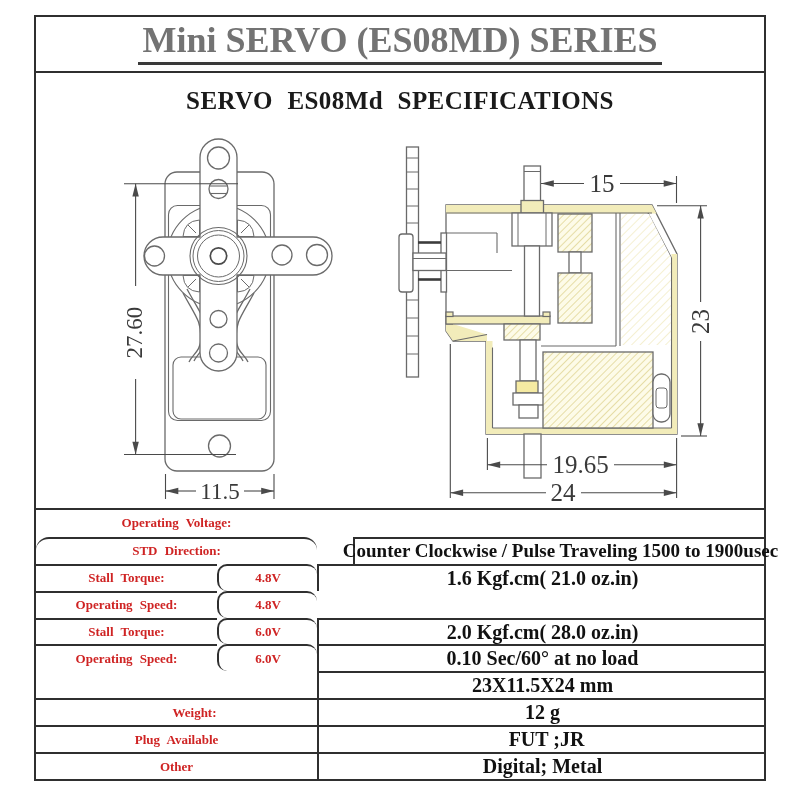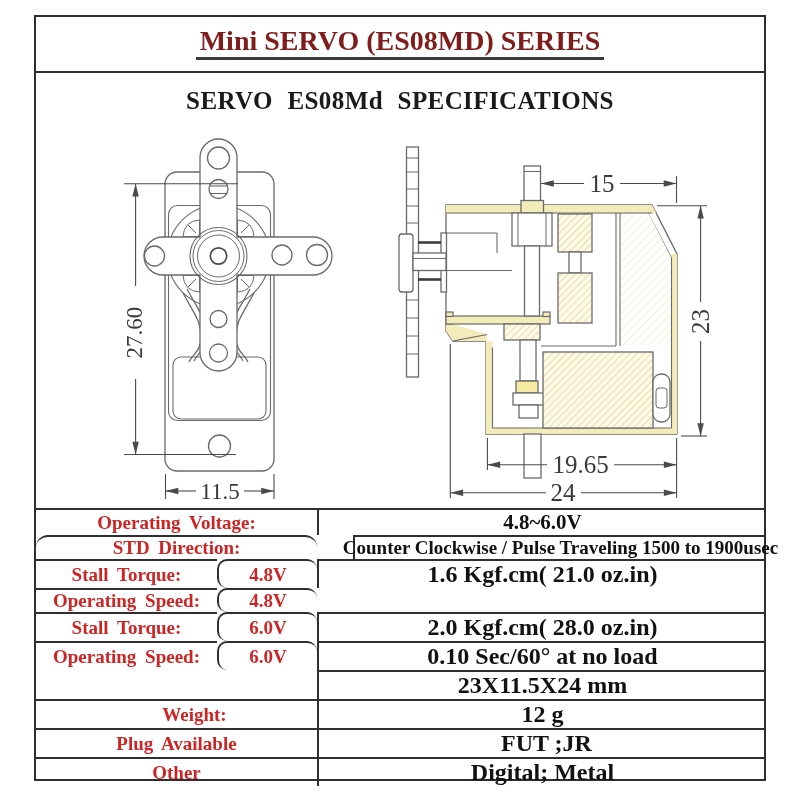--- a/index.html
+++ b/index.html
@@ -1,29 +1,29 @@
 <!DOCTYPE html>
 <html><head>
 <meta charset="utf-8">
 <style>
   html,body{margin:0;padding:0;}
   body{width:800px;height:800px;background:#ffffff;font-family:"Liberation Serif","DejaVu Serif",serif;}
   .sheet{position:relative;width:800px;height:800px;background:#ffffff;overflow:hidden;}
   .drawing{position:absolute;left:0;top:0;width:800px;height:800px;z-index:1;}
   .frame{position:absolute;left:34px;top:15px;width:732px;height:766px;border:2px solid #2f2f2f;box-sizing:border-box;z-index:2;pointer-events:none;}
   .title-row{position:absolute;left:34px;top:15px;width:732px;height:56px;display:flex;align-items:center;justify-content:center;z-index:3;}
-  .title-row span{font-size:28px;font-weight:bold;color:#7f1d1d;letter-spacing:0px;border-bottom:3px solid #3a3a3a;padding:0 4px 1px 4px;line-height:1.1;}
+  .title-row span{font-size:36px;font-weight:bold;color:#737373;letter-spacing:0px;border-bottom:3px solid #3a3a3a;padding:0 4px 1px 4px;line-height:1.1;}
   .subtitle-row{position:absolute;left:34px;top:71px;width:732px;height:57px;display:flex;align-items:center;justify-content:center;z-index:3;border-top:2px solid #2f2f2f;box-sizing:border-box;}
   .subtitle-row span{font-size:25px;font-weight:bold;color:#1a1a1a;word-spacing:8px;letter-spacing:0.4px;}
   .spec-table{position:absolute;left:34px;top:508px;width:732px;height:273px;z-index:3;display:grid;grid-template-columns:181px 100px 449px;grid-template-rows:repeat(10,1fr);border:2px solid #2f2f2f;box-sizing:border-box;background:#fff;}
-  .cell{display:flex;align-items:center;justify-content:center;font-size:19px;font-weight:bold;border-top:2px solid #2f2f2f;box-sizing:border-box;white-space:nowrap;overflow:visible;}
+  .cell{display:flex;align-items:center;justify-content:center;font-size:13px;font-weight:bold;border-top:2px solid #2f2f2f;box-sizing:border-box;white-space:nowrap;overflow:visible;}
   .cell.r0{border-top:none;}
   .cell.lab{color:#cf2424;word-spacing:4px;}
   .cell.sub{color:#cf2424;border-left:2px solid #2f2f2f;border-radius:10px;}
-  .cell.val{color:#111;border-left:2px solid #2f2f2f;font-size:24px;}
+  .cell.val{color:#111;border-left:2px solid #2f2f2f;font-size:20px;}
   .cell.val.r0{font-size:21px;}
   .cell.val.r1{font-size:19px;margin-left:36px;}
 </style>
 </head>
 <body>
 
 <div class="sheet">
 
 <svg class="drawing" viewBox="0 0 800 800" xmlns="http://www.w3.org/2000/svg">
   <defs>
@@ -229,21 +229,20 @@
 <div class="title-row">
   <span>Mini SERVO (ES08MD) SERIES</span>
 </div>
 
 <div class="subtitle-row">
   <span>SERVO ES08Md  SPECIFICATIONS</span>
 </div>
 
 <div class="spec-table" id="specTable">
       <div class="cell lab r0" style="grid-area: 1 / 1 / auto / span 2;">Operating Voltage:</div>
-      <div class="cell val r0" style="grid-area: 1 / 3;">4.8~6.0V</div>
       <div class="cell lab r1" style="grid-area: 2 / 1 / auto / span 2; border-radius: 13px;">STD  Direction:</div>
       <div class="cell val r1" style="grid-area: 2 / 3;">Counter Clockwise / Pulse Traveling 1500 to 1900usec</div>
       <div class="cell lab r2" style="grid-area: 3 / 1;">Stall  Torque:</div>
       <div class="cell sub r2" style="grid-area: 3 / 2;">4.8V</div>
       <div class="cell val r2" style="grid-area: 3 / 3;">1.6 Kgf.cm( 21.0 oz.in)</div>
       <div class="cell lab r3" style="grid-area: 4 / 1;">Operating Speed:</div>
       <div class="cell sub r3" style="grid-area: 4 / 2;">4.8V</div>
       <div class="cell lab r4" style="grid-area: 5 / 1;">Stall  Torque:</div>
       <div class="cell sub r4" style="grid-area: 5 / 2;">6.0V</div>
       <div class="cell val r4" style="grid-area: 5 / 3;">2.0 Kgf.cm( 28.0 oz.in)</div>

